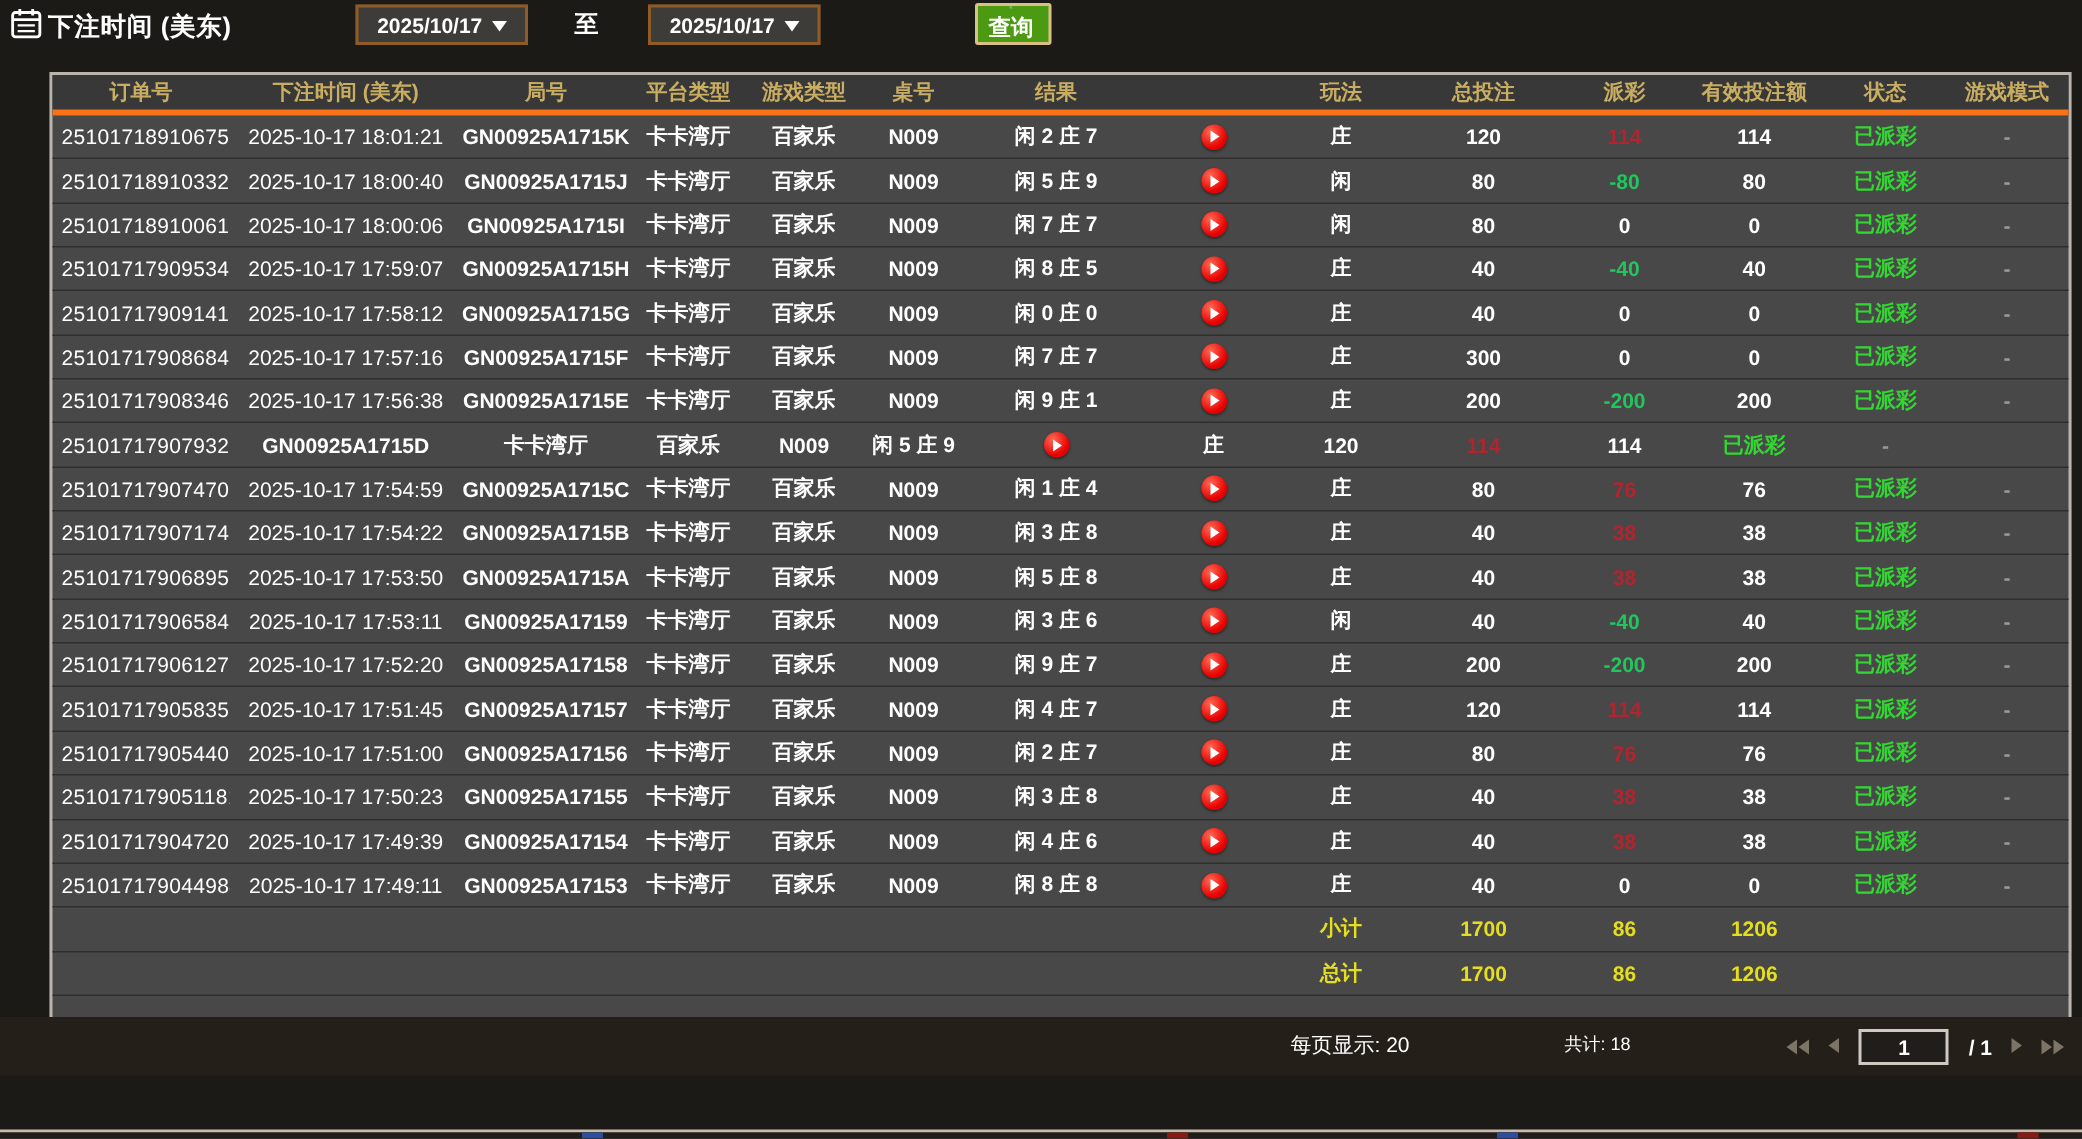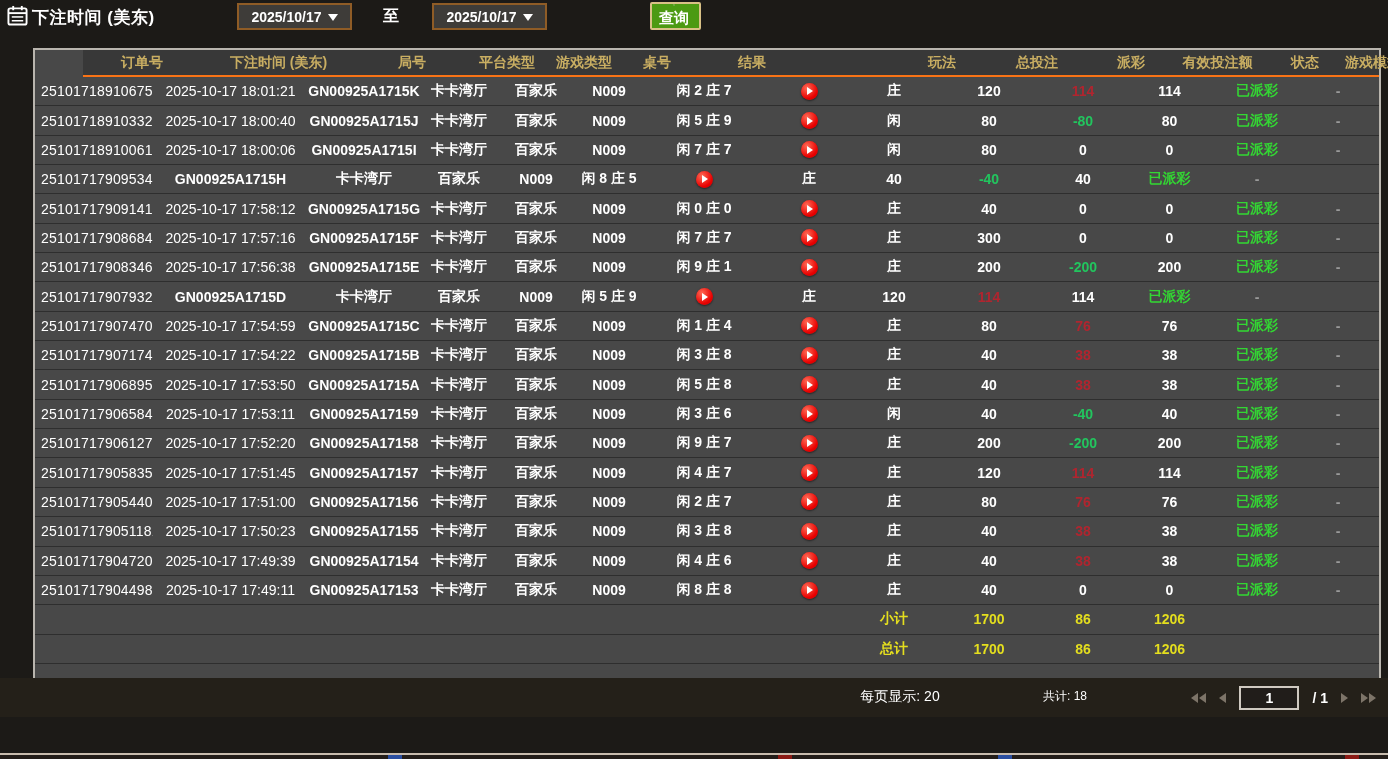--- a/index.html
+++ b/index.html
@@ -35,21 +35,21 @@
   
   .grid-table {
     position:absolute; left:33px; top:48px; width:1348px; height:666px;
     background:#484848; border:2px solid #b9b5ae;
   }
   .cols {
     display:grid;
     grid-template-columns:118px 155px 112px 78px 76px 70px 120px 90px 80px 110px 78px 95px 80px 1fr;
   }
   .thead {
-    height:27px; background:#383838; border-bottom:2px solid #f97316;margin-left:48px;
+    height:27px; background:#383838; border-bottom:4px solid #f97316;
   }
   .hcell {
     display:flex; align-items:center; justify-content:center;
     color:#c9ae62; font-size:14px; font-weight:bold; white-space:nowrap;
   }
   .row { height:29.35px; border-bottom:1px solid #2e2e2e; }
   .cell {
     display:flex; align-items:center; justify-content:center;
     font-size:14px; color:#fff; white-space:nowrap; overflow:hidden;
   }
@@ -198,20 +198,21 @@
         </div>
         <div class="cell b">闲</div>
         <div class="cell b">80</div>
         <div class="cell zero">0</div>
         <div class="cell b">0</div>
         <div class="cell status-paid">已派彩</div>
         <div class="cell mode-dash">-</div>
       </div>
       <div class="row cols">
         <div class="cell c-order">251017179095347</div>
+        <div class="cell c-time">2025-10-17 17:59:07</div>
         <div class="cell b">GN00925A1715H</div>
         <div class="cell b">卡卡湾厅</div>
         <div class="cell b">百家乐</div>
         <div class="cell b">N009</div>
         <div class="cell b">闲 8 庄 5</div>
         <div class="cell ">
           <span class="play-icon"></span>
         </div>
         <div class="cell b">庄</div>
         <div class="cell b">40</div>

